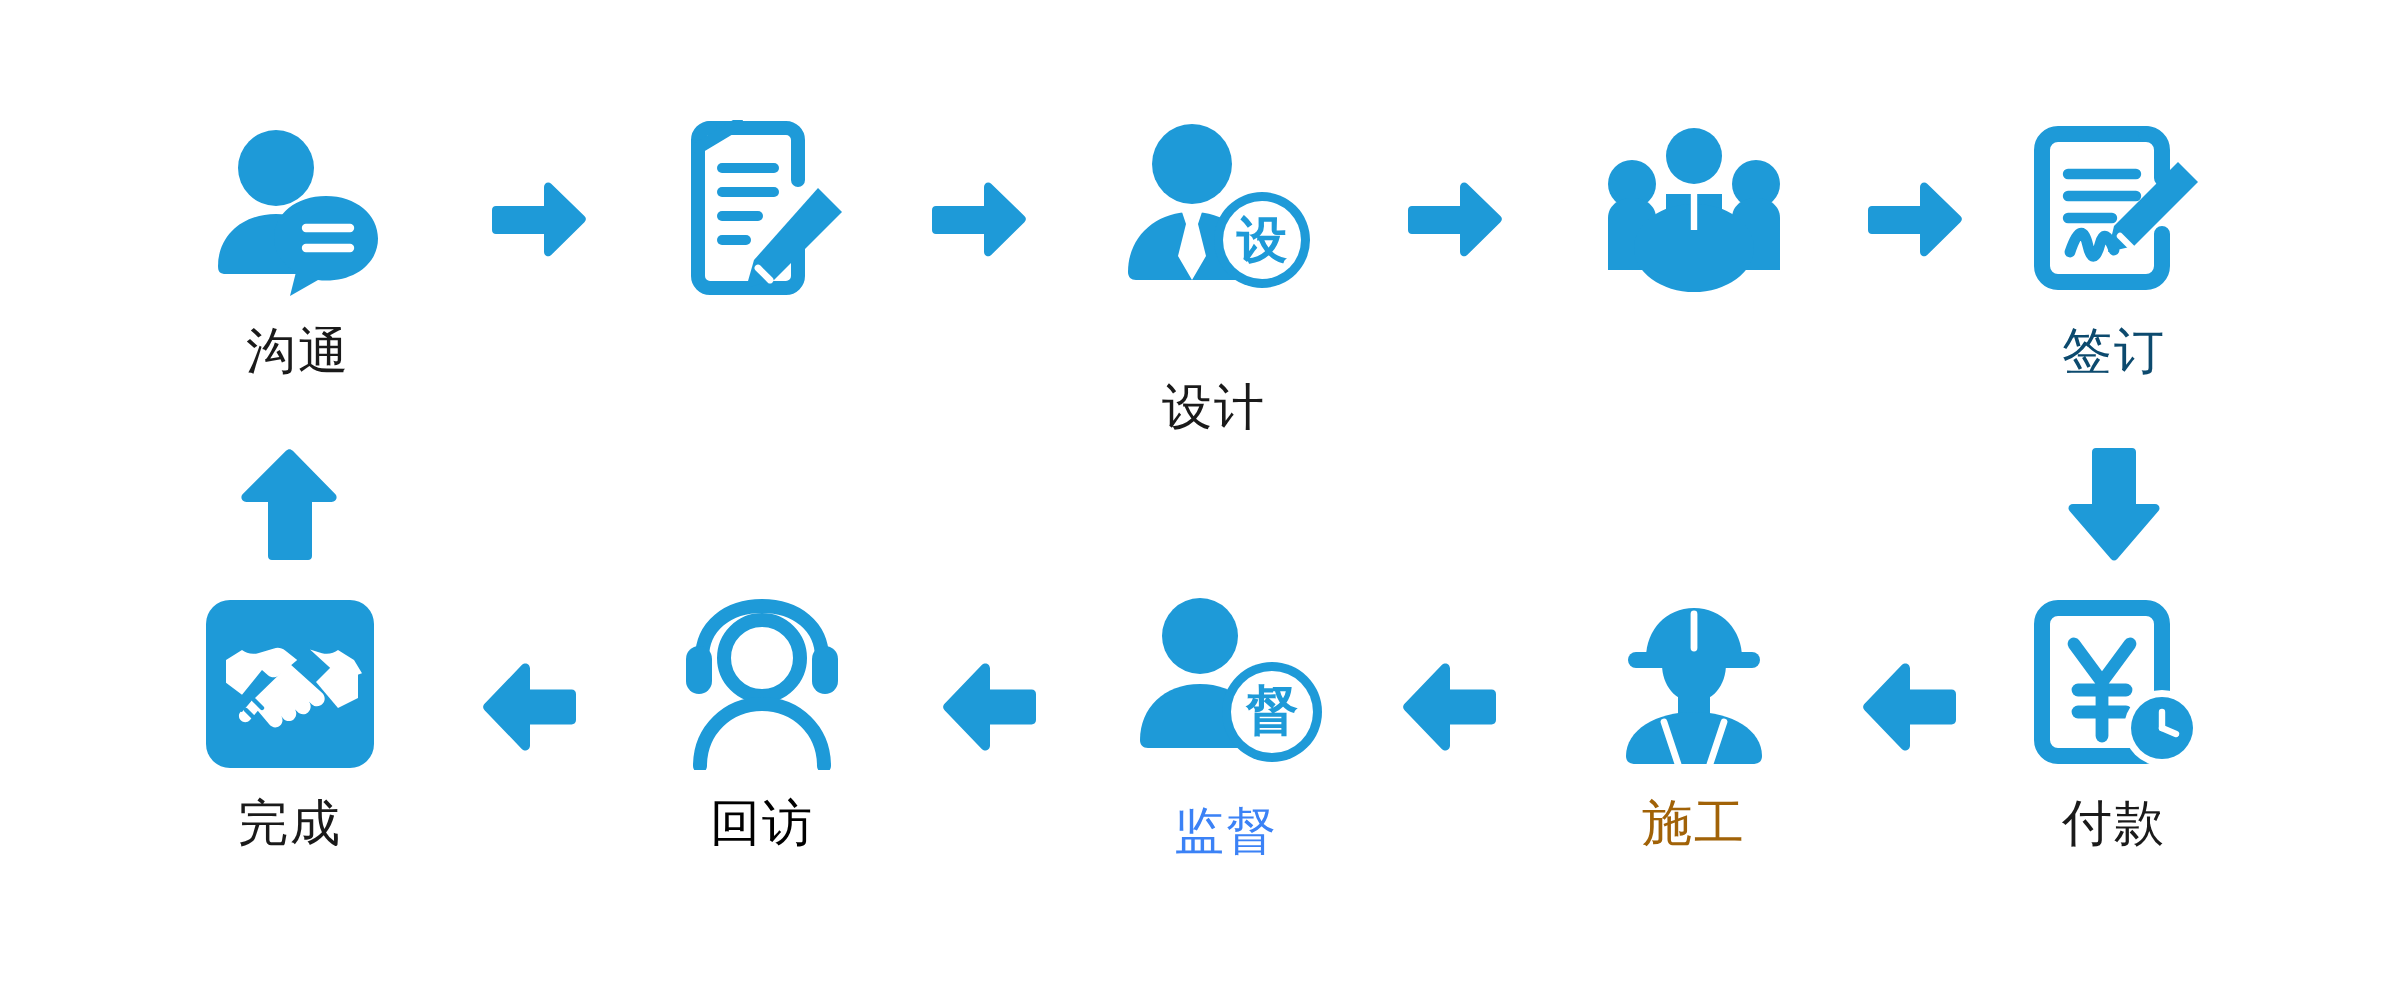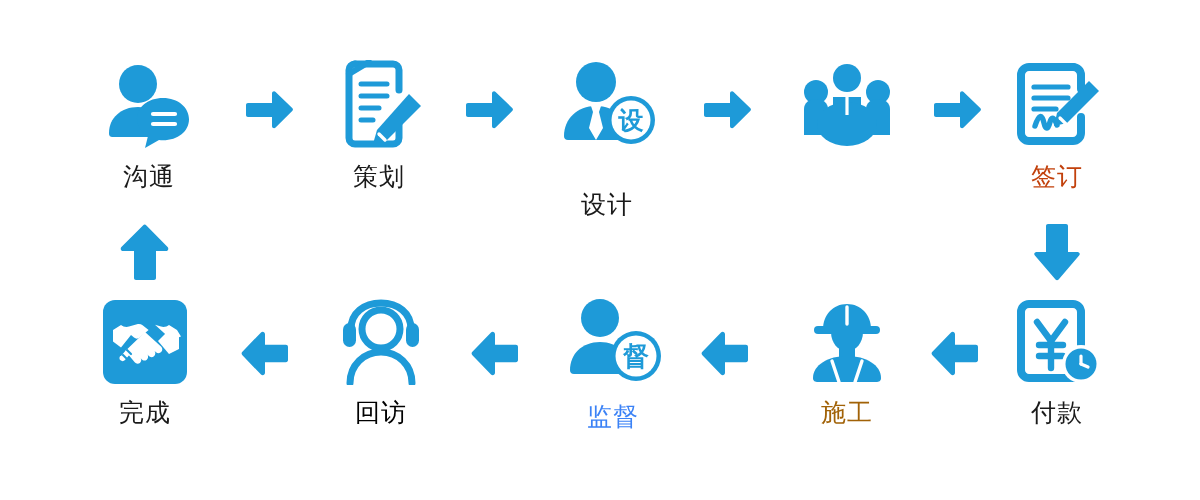--- a/index.html
+++ b/index.html
@@ -86,21 +86,20 @@
           <line x1="26" y1="24" x2="52" y2="24"></line>
           <line x1="26" y1="36" x2="52" y2="36"></line>
           <line x1="26" y1="48" x2="44" y2="48"></line>
           <line x1="26" y1="60" x2="38" y2="60"></line>
         </g>
         <path d="M14 14L34 2" fill="none" stroke="#1E9AD8" stroke-width="6" stroke-linecap="round"></path>
         <path d="M74 34L86 46 52 80l-14 4 4-14z" fill="#1E9AD8"></path>
         <path d="M44 74l6 6" stroke="#ffffff" stroke-width="3.4" stroke-linecap="round"></path>
       </svg>
     </div>
-    <div class="step-label" style="color: rgb(26, 26, 26);">策划</div>
   </div>
 
   <div class="conn" style="left:466px; top:90px;">
     <svg width="48" height="40" viewBox="0 0 48 40">
       <path d="M2 13h24V3.5c0-2 2.2-3 3.6-1.6L46.2 18c1 1 1 2.1 0 3.1L29.6 37.5c-1.4 1.4-3.6.4-3.6-1.6V27H2c-1.2 0-2-.8-2-2V15c0-1.2.8-2 2-2z" fill="#1E9AD8"></path>
     </svg>
   </div>
 
   <div class="step" style="left:532px; top:58px;">
     <div class="icon-box">
@@ -157,21 +156,21 @@
         <g stroke="#1E9AD8" stroke-width="5.2" stroke-linecap="round">
           <line x1="23" y1="26" x2="57" y2="26"></line>
           <line x1="23" y1="37" x2="57" y2="37"></line>
           <line x1="23" y1="48" x2="45" y2="48"></line>
         </g>
         <path d="M24 65c4-12 7-12 9-3 1.5 7 4 7 6-1 1.6-6 4-5 7 3" fill="none" stroke="#1E9AD8" stroke-width="5.4" stroke-linecap="round" stroke-linejoin="round"></path>
         <path d="M78 20l10 10-32 32-13 3 3-13z" fill="#1E9AD8"></path>
         <path d="M49 57l7 7" stroke="#ffffff" stroke-width="3.2" stroke-linecap="round"></path>
       </svg>
     </div>
-    <div class="step-label" style="color: #c2410c; text-align: center;">签订</div>
+    <div class="step-label" style="color: #0c4a6e; text-align: center;">签订</div>
   </div>
 
   <div class="conn" style="left:1032px; top:222px;">
     <svg width="48" height="60" viewBox="0 0 48 60">
       <path d="M14 2h20c1.2 0 2 .8 2 2v26h9.5c2 0 3 2.2 1.6 3.6L26.6 57.5c-1 1-2.1 1-3.1 0L2.9 33.6C1.5 32.2 2.5 30 4.5 30H14V4c0-1.2.8-2 2-2z" fill="#1E9AD8"></path>
     </svg>
   </div>
 
   <div class="step" style="left:982px; top:294px;">
     <div class="icon-box">

